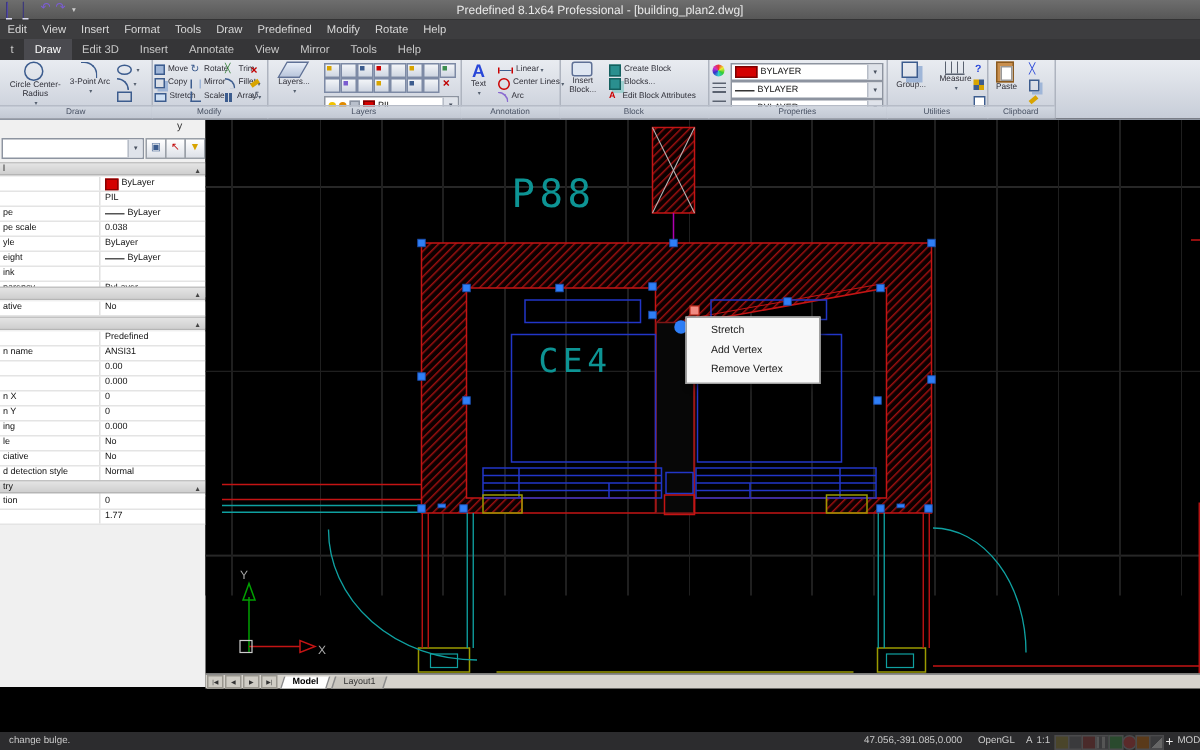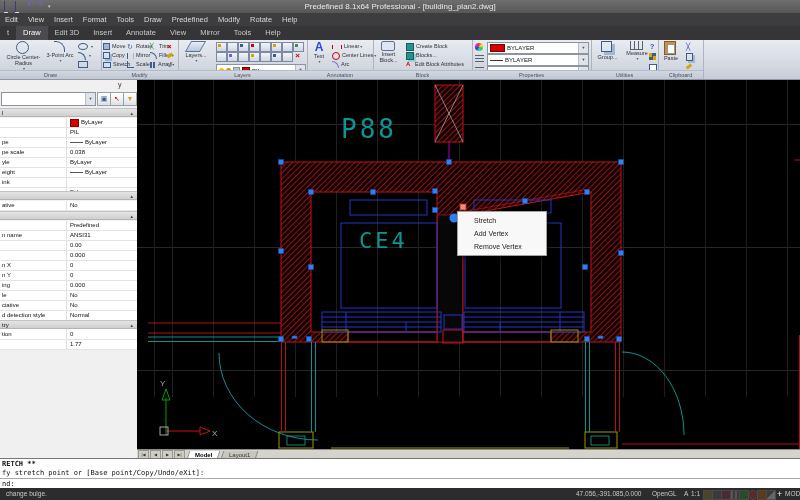--- a/index.html
+++ b/index.html
@@ -639,26 +639,20 @@
 
   <div class="abs" id="tabstrip">
     <span class="navbtn">|◀</span>
     <span class="navbtn">◀</span>
     <span class="navbtn">▶</span>
     <span class="navbtn">▶|</span>
     <span class="xtab active"><span>Model</span></span>
     <span class="xtab"><span>Layout1</span></span>
   </div>
 
-  <div class="abs" id="cmd">
-    <div class="cmdline" style="top:1px;font-weight:bold;">RETCH **</div>
-    <div class="cmdline" style="top:10px;">fy stretch point or [Base point/Copy/Undo/eXit]:</div>
-    <div id="cmd-div"></div>
-    <div class="cmdline" style="top:21px;">nd:</div>
-  </div>
 
   <div class="abs" id="statusbar">
     <span class="sb" style="left:6px;">change bulge.</span>
     <span class="sb" style="left:576px;">47.056,-391.085,0.000</span>
     <span class="sb" style="left:652px;">OpenGL</span>
     <span class="sb" style="left:684px;">A</span>
     <span class="sb" style="left:691px;">1:1</span>
     <span class="sb-ic" style="left:703px;background:#4a452a;"></span>
     <span class="sb-ic" style="left:712px;"></span>
     <span class="sb-ic" style="left:721px;background:#4a2a2a;"></span>

